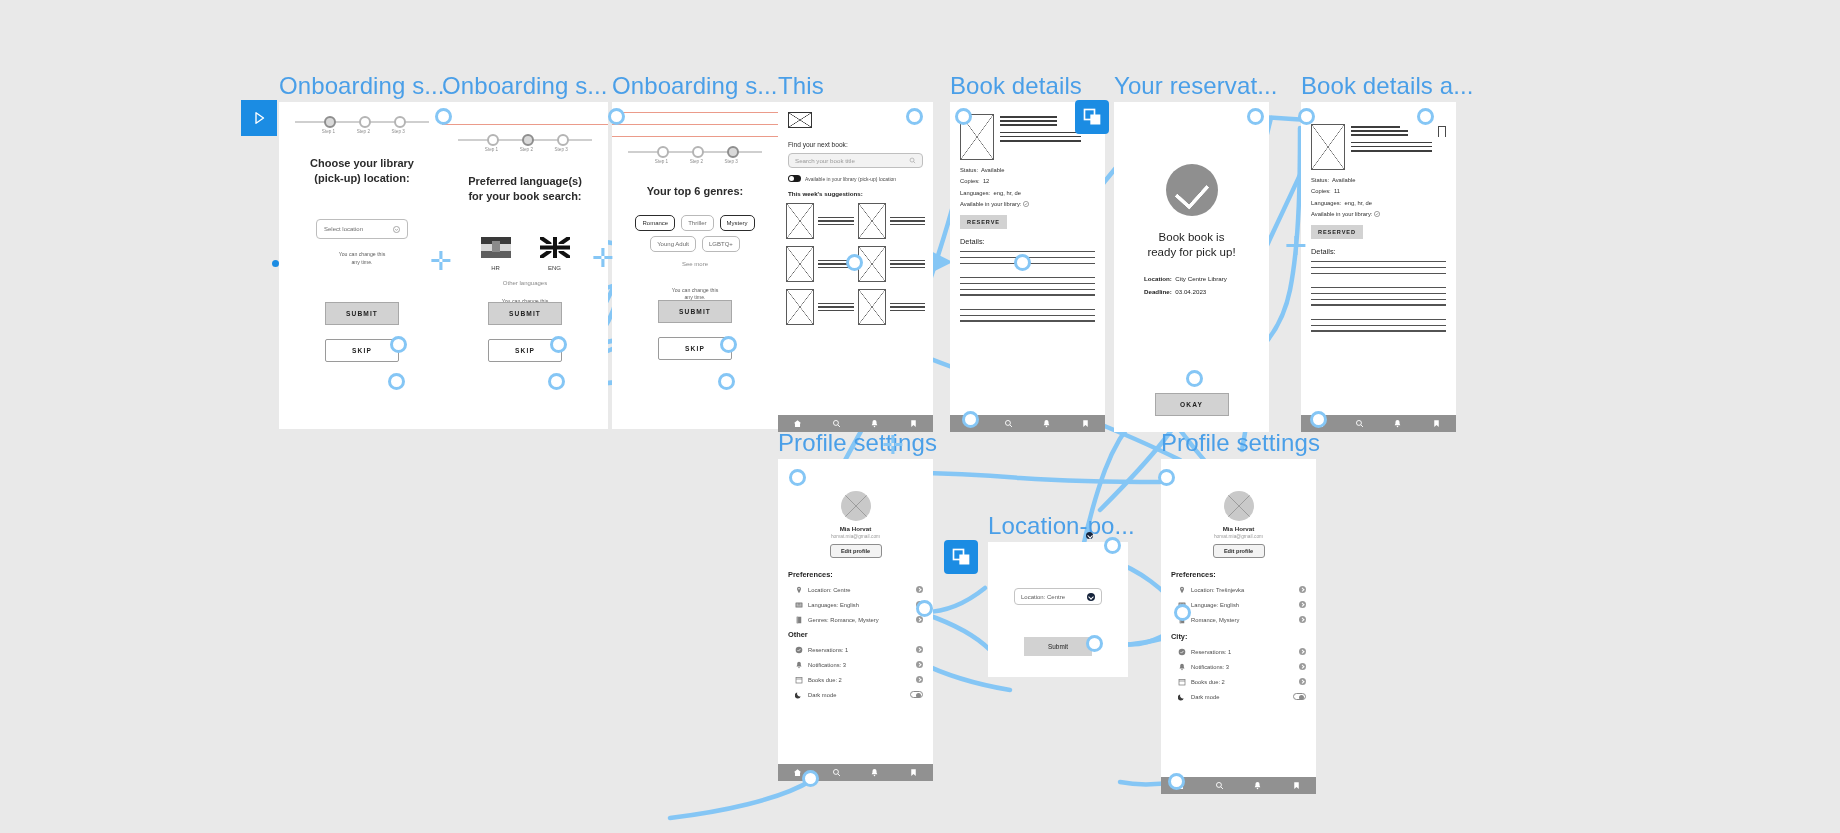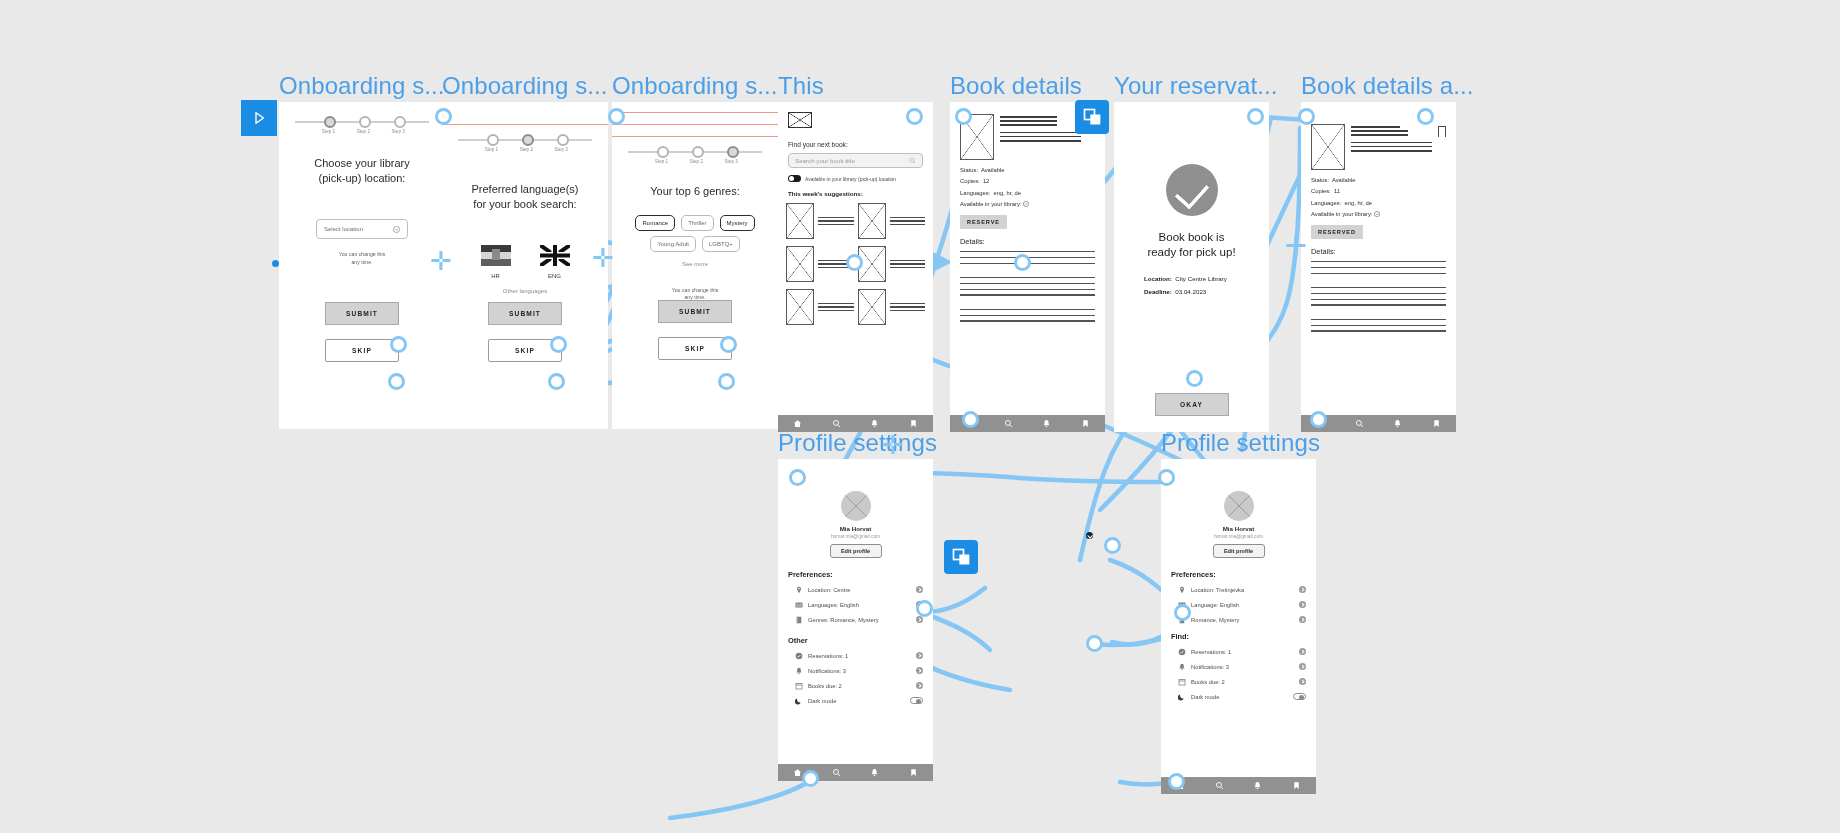--- a/index.html
+++ b/index.html
@@ -33,21 +33,21 @@
   }
   
   .stepper { position: relative; height: 24px; margin: 12px 16px 0; }
   .stepline { position: absolute; top: 7px; left: 0; right: 0; height: 2px; background: #cfcfcf; }
   .stepdot { position: absolute; top: 2px; width: 12px; height: 12px; border-radius: 50%;
              background: #fff; border: 2px solid #b4b4b4; }
   .stepdot.active { border-color: #8e8e8e; background: #d9d9d9; }
   .steplabel { position: absolute; top: 15px; font-size: 4.6px; color: #8d8d8d;
                transform: translateX(-50%); white-space: nowrap; }
   .ob-head { text-align: center; font-size: 11px; color: #2b2b2b; line-height: 1.32;
-             margin: 18px 10px 0; }
+             margin: 18px 10px 0; font-weight: bold; }
   .hint { text-align: center; font-size: 5.2px; color: #5d5d5d; line-height: 1.45; }
   .btn-gray {
     display: block; margin: 0 auto; background: #d2d2d2; border: 1px solid #a8a8a8;
     text-align: center; font-size: 6.6px; font-weight: bold; color: #222;
     letter-spacing: 1.1px; padding: 7px 0; width: 74px;
   }
   .btn-white {
     display: block; margin: 0 auto; background: #fff; border: 1px solid #9a9a9a;
     border-radius: 2px; text-align: center; font-size: 6.6px; font-weight: bold;
     color: #222; letter-spacing: 1.1px; padding: 7px 0; width: 74px;
@@ -236,21 +236,21 @@
       <div class="guide" style="top:22px"></div>
       <div class="stepper" style="margin-top:30px">
         <div class="stepline"></div>
         <div class="stepdot" style="left:22%"></div>
         <div class="stepdot active" style="left:48%"></div>
         <div class="stepdot" style="left:74%"></div>
         <div class="steplabel" style="left:25%">Step 1</div>
         <div class="steplabel" style="left:51%">Step 2</div>
         <div class="steplabel" style="left:77%">Step 3</div>
       </div>
-      <div class="ob-head" style="white-space:pre-line; margin-top:26px">Preferred language(s)
+      <div class="ob-head" style="white-space:pre-line; margin-top:18px">Preferred language(s)
 for your book search:</div>
       <div style="display:flex; justify-content:space-around; margin:34px 24px 0;">
         <div>
           <svg class="flagbox" viewBox="0 0 30 21">
             <rect width="30" height="7" fill="#3a3a3a"></rect>
               <rect y="7" width="30" height="7" fill="#d6d6d6"></rect>
             <rect y="14" width="30" height="7" fill="#5e5e5e"></rect>
             <rect x="11" y="4" width="8" height="11" fill="#8a8a8a"></rect>
             </svg>
           <div class="flag-cap">HR</div>
@@ -571,21 +571,21 @@
         <span class="chev"></span>
       </div>
       <div class="pf-row">
         <svg class="ic" viewBox="0 0 16 16">
             <rect x="3.5" y="1.5" width="9" height="13" fill="#7e7e7e"></rect>
             <rect x="3.5" y="1.5" width="3" height="13" fill="#9e9e9e"></rect>
           </svg>
         <span class="tx">Genres: Romance, Mystery</span>
         <span class="chev"></span>
       </div>
-      <div class="pf-sec" style="margin-top:12px">Other</div>
+      <div class="pf-sec" style="margin-top:6px">Other</div>
       <div class="pf-row">
         <svg class="ic" viewBox="0 0 16 16">
             <circle cx="8" cy="8" r="6.6" fill="#7e7e7e"></circle>
             <path d="M5 8.2l2 2 4-4.4" fill="none" stroke="#fff" stroke-width="1.5"></path>
           </svg>
         <span class="tx">Reservations: 1</span>
         <span class="chev"></span>
       </div>
       <div class="pf-row">
         <svg class="ic" viewBox="0 0 16 16">
@@ -623,20 +623,30 @@
             <circle cx="8" cy="13.2" r="1.4" fill="#fff"></circle>
           </svg>
         <svg width="9" height="9" viewBox="0 0 16 16">
             <path d="M4 2h8v12l-4-3.2L4 14z" fill="#fff"></path>
           </svg>
       </div>
     </div>
   </div>
 
   
+  <div class="frame" style="left:988px; top:542px; width:140px; height:135px;">
+    <div class="frame-title">Location-po...</div>
+    <div class="phone">
+      <div class="lp-select">
+        <span>Location: Centre</span>
+        <span class="dd-dot"></span>
+      </div>
+      <div class="lp-submit">Submit</div>
+    </div>
+  </div>
   <div class="ovl-badge" style="left:944px; top:540px;">
     <svg width="20" height="20" viewBox="0 0 24 24">
       <rect x="3" y="3" width="12" height="12" fill="none" stroke="#fff" stroke-width="2"></rect>
       <rect x="11" y="10" width="10" height="10" fill="#fff" stroke="#fff" stroke-width="2"></rect>
       </svg>
   </div>
   <div class="small-dot" style="left:1086px; top:532px;"></div>
 
   
   <div class="frame" style="left:1161px; top:459px; width:155px; height:335px;">
@@ -664,21 +674,21 @@
         <span class="chev"></span>
       </div>
       <div class="pf-row">
         <svg class="ic" viewBox="0 0 16 16">
             <rect x="3.5" y="1.5" width="9" height="13" fill="#7e7e7e"></rect>
             <rect x="3.5" y="1.5" width="3" height="13" fill="#9e9e9e"></rect>
           </svg>
         <span class="tx">Romance, Mystery</span>
         <span class="chev"></span>
       </div>
-      <div class="pf-sec" style="margin-top:8px">Find:</div>
+      <div class="pf-sec" style="margin-top:8px">City:</div>
       <div class="pf-row">
         <svg class="ic" viewBox="0 0 16 16">
             <circle cx="8" cy="8" r="6.6" fill="#7e7e7e"></circle>
             <path d="M5 8.2l2 2 4-4.4" fill="none" stroke="#fff" stroke-width="1.5"></path>
           </svg>
         <span class="tx">Reservations: 1</span>
         <span class="chev"></span>
       </div>
       <div class="pf-row">
         <svg class="ic" viewBox="0 0 16 16">

